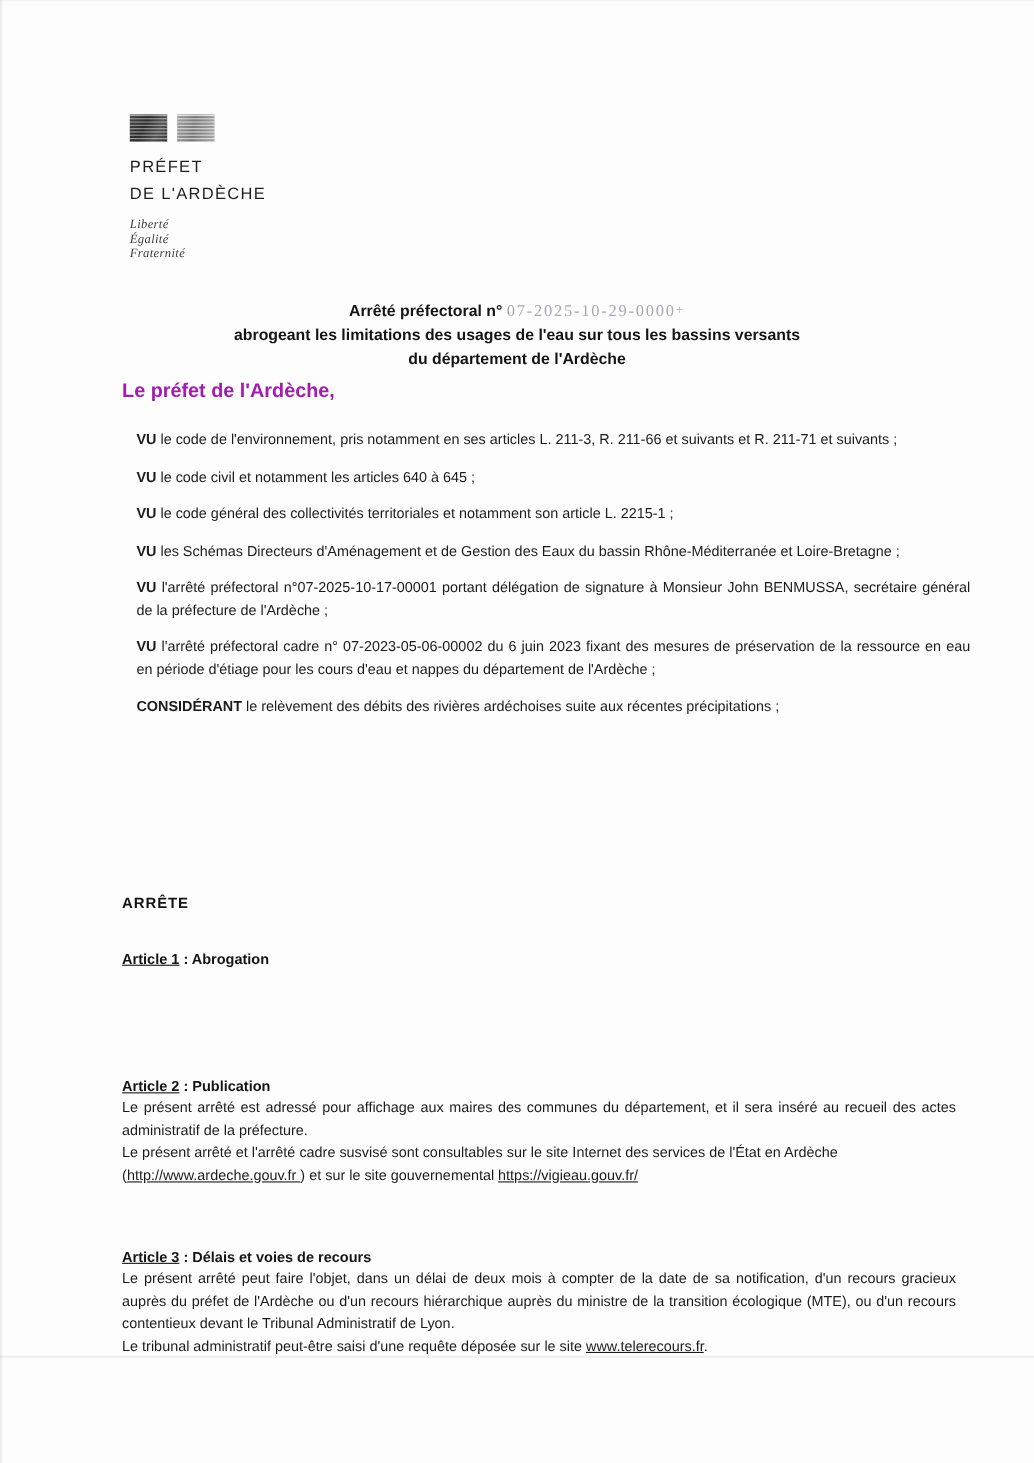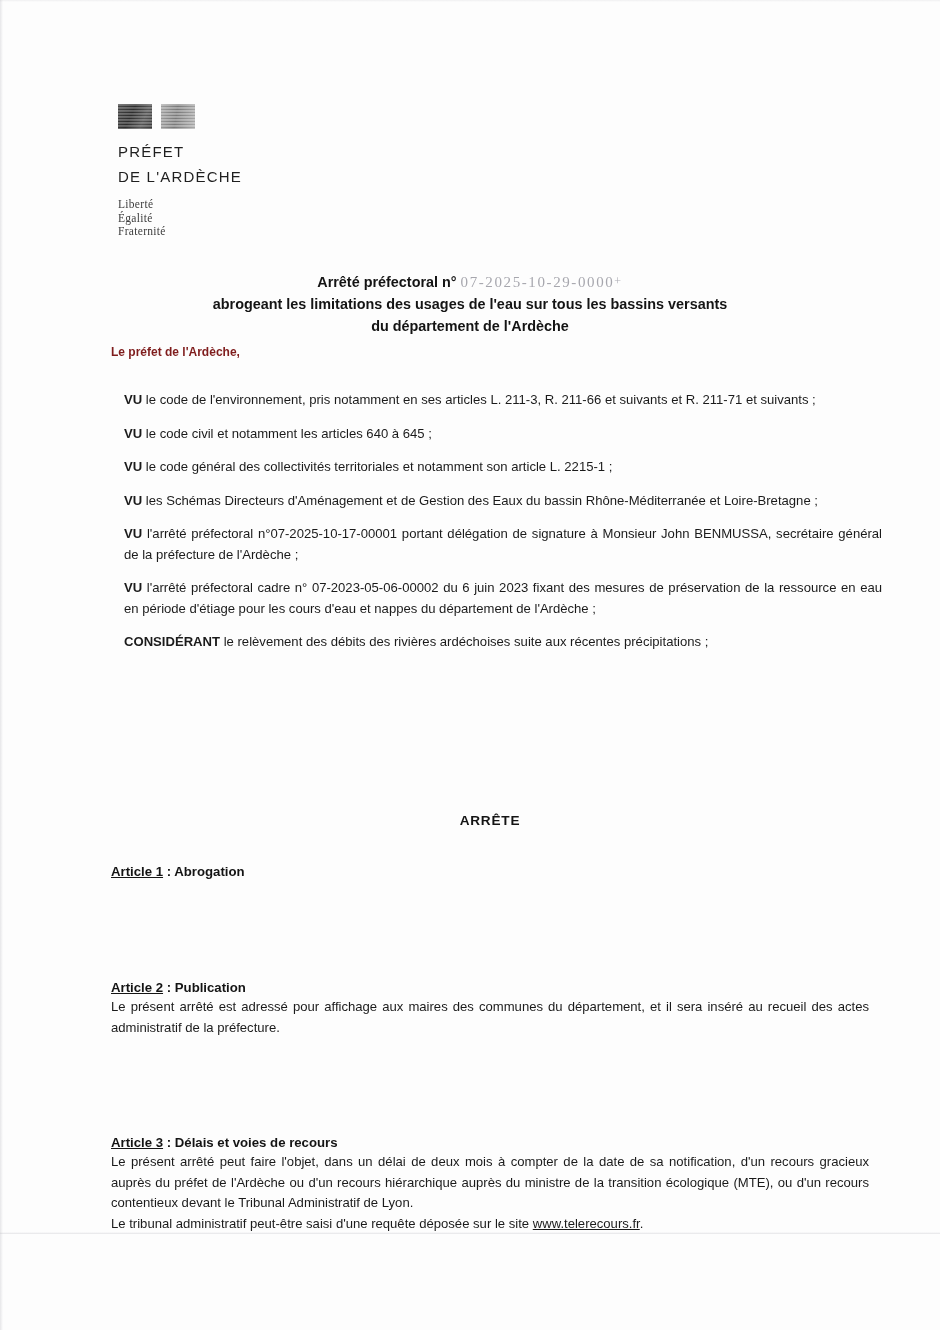--- a/index.html
+++ b/index.html
@@ -78,20 +78,21 @@
   .prefet-line {
     font-size: 15px;
     font-weight: 400;
     letter-spacing: 1.2px;
     line-height: 25px;
     color: #1f1f1f;
   }
   .motto {
     margin-top: 9px;
     font-family: "Liberation Serif", serif;
+    font-style: italic;
     font-size: 11.5px;
     line-height: 13.5px;
     color: #3c3c3c;
     letter-spacing: 0.3px;
   }
   .dept-title {
     position: absolute;
     left: 470px;
     top: 14px;
     width: 430px;
@@ -133,23 +134,23 @@
   .hand-plus {
     font-size: 12px;
     color: #a5a5ad;
     vertical-align: 2px;
   }
 
   .prefet-intro {
     position: absolute;
     top: 345px;
     left: 111px;
-    font-size: 12px;
-    font-weight: bold;
-    color: #7f1d1d;
+    font-size: 18px;
+    font-weight: bold;
+    color: #a21caf;
   }
 
   
   .body-area {
     position: absolute;
     top: 390px;
     left: 124px;
     width: 758px;
   }
   p.para {
@@ -159,21 +160,21 @@
     text-align: justify;
     color: #1b1b1b;
   }
   .lbl { font-weight: bold; }
 
   .arrete-heading {
     position: absolute;
     top: 813px;
     left: 111px;
     width: 758px;
-    text-align: center;
+    text-align: left;
     font-size: 13.6px;
     font-weight: bold;
     letter-spacing: 0.8px;
     color: #141414;
   }
 
   .article {
     position: absolute;
     left: 111px;
     width: 758px;
@@ -262,20 +263,21 @@
 
   <div class="arrete-heading">ARRÊTE</div>
 
   <div class="article art1">
     <div class="art-head"><span class="u">Article 1</span><span> : </span><span>Abrogation</span></div>
   </div>
 
   <div class="article art2">
     <div class="art-head"><span class="u">Article 2</span><span> : </span><span>Publication</span></div>
     <p class="art-body">Le présent arrêté est adressé pour affichage aux maires des communes du département, et il sera inséré au recueil des actes administratif de la préfecture.</p>
+    <p class="art-body ragged"><span>Le présent arrêté et l'arrêté cadre susvisé sont consultables sur le site Internet des services de l'État en Ardèche (</span><a class="link" href="#">http://www.ardeche.gouv.fr </a><span>) et sur le site gouvernemental </span><a class="link" href="#">https://vigieau.gouv.fr/</a></p>
   </div>
 
   <div class="article art3">
     <div class="art-head"><span class="u">Article 3</span><span> : </span><span>Délais et voies de recours</span></div>
     <p class="art-body">Le présent arrêté peut faire l'objet, dans un délai de deux mois à compter de la date de sa notification, d'un recours gracieux auprès du préfet de l'Ardèche ou d'un recours hiérarchique auprès du ministre de la transition écologique (MTE), ou d'un recours contentieux devant le Tribunal Administratif de Lyon.</p>
     <p class="art-body ragged"><span>Le tribunal administratif peut-être saisi d'une requête déposée sur le site </span><a class="link" href="#">www.telerecours.fr</a><span>.</span></p>
   </div>
 
 </div>
 

